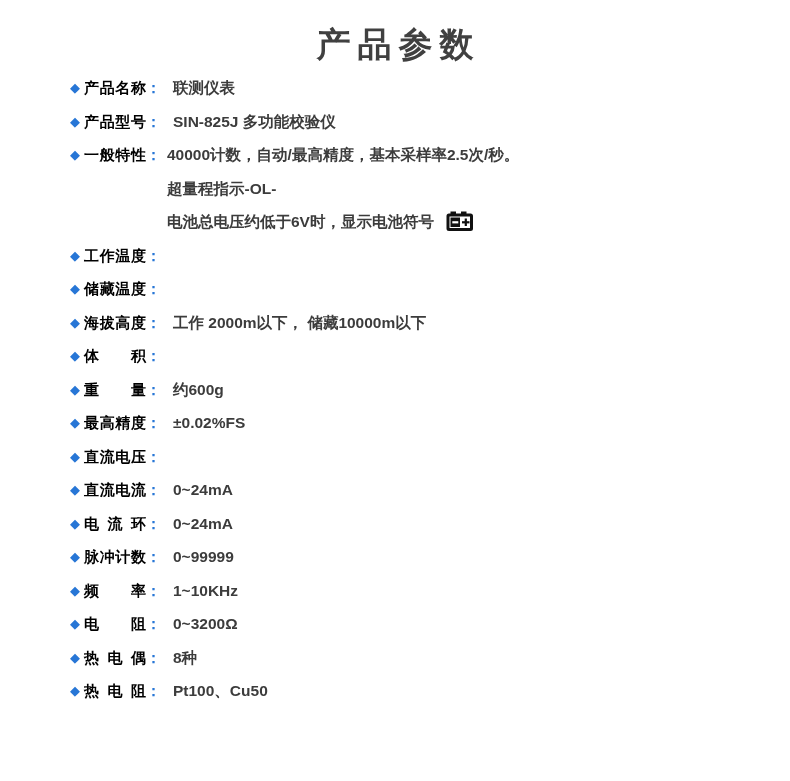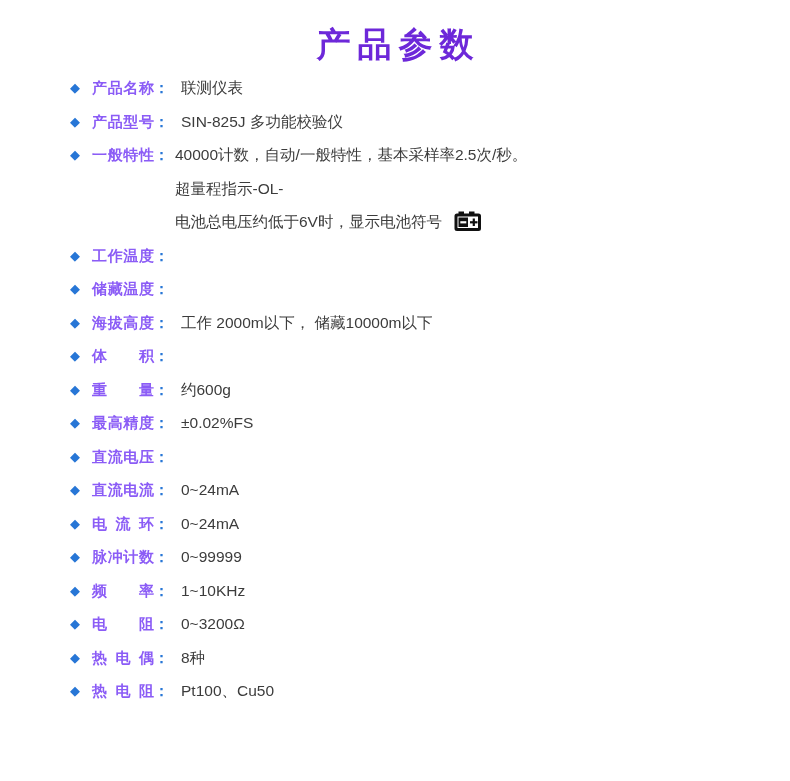--- a/index.html
+++ b/index.html
@@ -16,21 +16,21 @@
     height: 781px;
     background: #ffffff;
   }
   .title {
     margin: 0;
     padding-top: 24px;
     text-align: center;
     font-size: 34px;
     line-height: 40px;
     font-weight: bold;
-    color: #6d28d9;
+    color: #404040;
     letter-spacing: 7px;
     text-indent: 7px;
   }
   .spec-list {
     margin-top: 7px;
     padding-left: 70px;
     padding-right: 18px;
   }
   .row {
     display: flex;
@@ -43,36 +43,36 @@
     width: 14px;
     color: #2776d6;
     font-size: 13px;
     line-height: 33.5px;
     text-align: left;
   }
   .label {
     flex: none;
     display: inline-block;
     width: 62px;
-    color: #8b5cf6;
+    color: #000000;
     font-weight: bold;
     font-size: 15px;
     text-align: justify;
     text-align-last: justify;
-    margin-left: 8px;
   }
   .colon {
     flex: none;
     color: #2776d6;
     font-weight: bold;
     font-size: 15px;
   }
   .value {
     color: #3c3c3c;
     margin-left: 12px;
+    font-weight: bold;
   }
   .row.multi .value { margin-left: 6px; }
   .vline { white-space: nowrap; }
   .battery-line svg {
     vertical-align: middle;
     margin-left: 12px;
     margin-top: -3px;
   }
 </style>
 </head>
@@ -96,21 +96,21 @@
       <span class="label">产品型号</span>
       <span class="colon">：</span>
       <div class="value">SIN-825J 多功能校验仪</div>
     </div>
 
     <div class="row multi">
       <span class="bullet">◆</span>
       <span class="label">一般特性</span>
       <span class="colon">：</span>
       <div class="value">
-        <div class="vline">40000计数，自动/一般特性，基本采样率2.5次/秒。</div>
+        <div class="vline">40000计数，自动/最高精度，基本采样率2.5次/秒。</div>
         <div class="vline">超量程指示-OL-</div>
         <div class="vline battery-line"><span>电池总电压约低于6V时，显示电池符号</span><svg width="28" height="20" viewBox="0 0 28 20" aria-hidden="true">
             <rect x="4.5" y="0.5" width="5.5" height="4.5" fill="#111111"></rect>
             <rect x="15" y="0.5" width="5.5" height="4.5" fill="#111111"></rect>
             <rect x="2" y="4" width="23.5" height="14.5" fill="#ffffff" stroke="#111111" stroke-width="3" rx="1"></rect>
             <rect x="4.5" y="6.5" width="9.5" height="9.5" fill="#111111"></rect>
             <rect x="6.3" y="10.2" width="6" height="2.2" fill="#ffffff"></rect>
             <rect x="16" y="10.2" width="7.5" height="2.2" fill="#111111"></rect>
             <rect x="18.7" y="7.5" width="2.2" height="7.5" fill="#111111"></rect>
           </svg></div>

